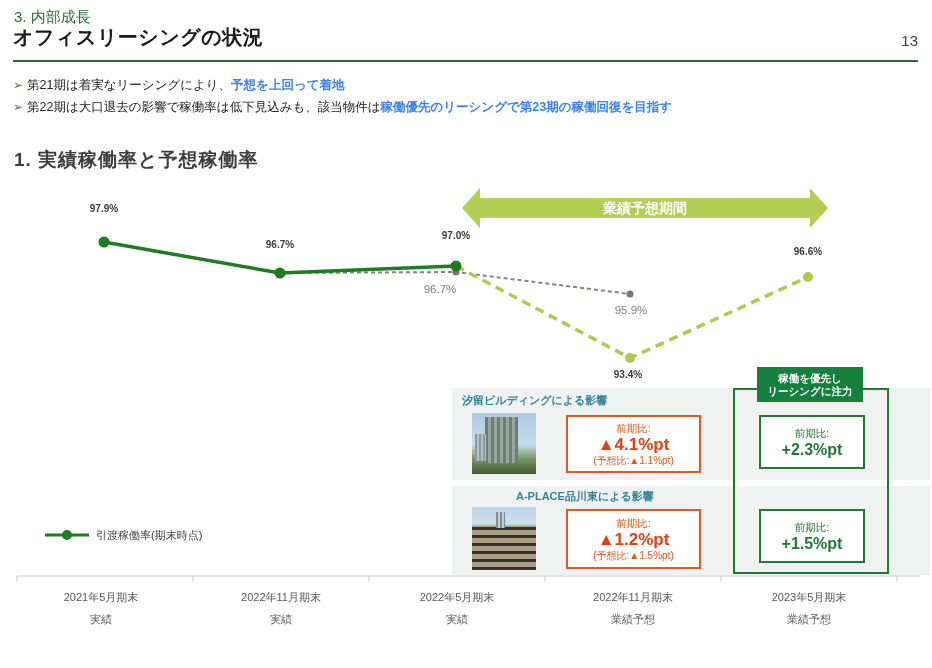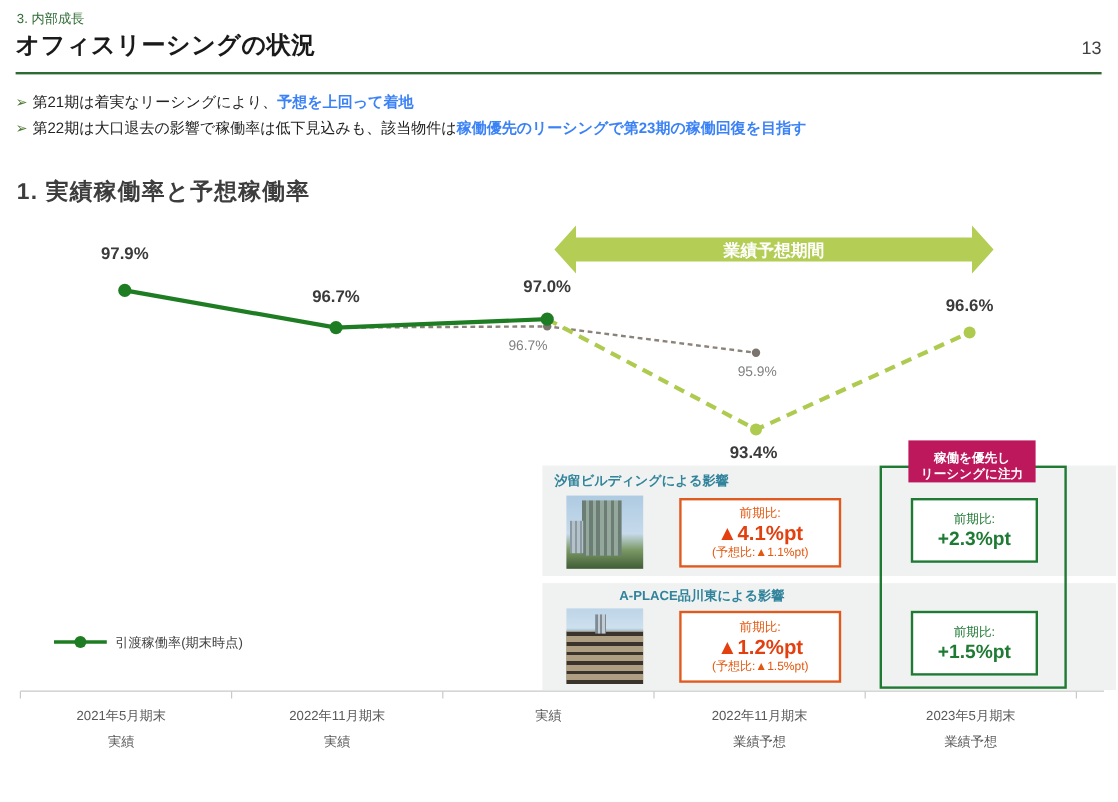--- a/index.html
+++ b/index.html
@@ -1,37 +1,37 @@
 <!DOCTYPE html>
 <html><head>
 <meta charset="utf-8">
 <style>
   html,body{margin:0;padding:0;background:#fff;}
   body{font-family:"Liberation Sans","DejaVu Sans",sans-serif;}
   .slide{position:relative;width:932px;height:668px;background:#fff;overflow:hidden;}
 
   
-  .section-label{position:absolute;left:14px;top:8px;font-size:11px;color:#2e6b34;}
+  .section-label{position:absolute;left:14px;top:8px;font-size:15px;color:#2e6b34;}
   .page-title{position:absolute;left:13px;top:24px;font-size:20px;font-weight:bold;color:#1a1a1a;letter-spacing:.5px;}
   .page-number{position:absolute;right:14px;top:32px;font-size:15px;color:#404040;}
   .title-rule{position:absolute;left:13px;top:60px;width:905px;border-top:2px solid #2e6b34;}
 
   
   .bullets{position:absolute;left:13px;top:74px;width:910px;}
   .bullet-line{font-size:12.5px;color:#222;line-height:22px;white-space:nowrap;}
   .bullet-marker{color:#4f7b38;margin-right:4px;font-size:12px;}
   .bullet-highlight{color:#3b82f6;font-weight:bold;}
 
   .section-heading{position:absolute;left:14px;top:147px;font-size:19px;font-weight:bold;color:#3d3d3d;letter-spacing:1px;}
 
   
   .chart-svg{position:absolute;left:0;top:180px;}
 
   
-  .pt-label{position:absolute;width:60px;text-align:center;font-size:14px;font-weight:bold;color:#3b3b3b;}
+  .pt-label{position:absolute;width:60px;text-align:center;font-size:10px;font-weight:bold;color:#3b3b3b;}
   .pt-label.small{font-size:11.5px;font-weight:normal;color:#7f7f7f;}
 
   
   .legend{position:absolute;left:44px;top:524px;}
   .legend-item{display:flex;align-items:center;height:22px;justify-content:space-between;}
   .legend-item span{font-size:11px;color:#404040;margin-left:6px;}
 
   
   .impact-row{position:absolute;left:452px;width:478px;background:#f0f1f1;}
   .impact-row.r1{top:388px;height:92px;}
@@ -54,22 +54,22 @@
   .metric-box{position:absolute;left:566px;width:131px;background:#fff;border:2px solid #e05a1f;
     display:flex;flex-direction:column;align-items:center;justify-content:center;text-align:center;}
   .metric-box.r1{top:415px;height:54px;}
   .metric-box.r2{top:509px;height:56px;}
   .metric-label{font-size:10.5px;color:#e4570f;line-height:13px;}
   .metric-value{font-size:17px;font-weight:bold;color:#e33f0f;line-height:19px;}
   .metric-sub{font-size:10px;color:#e4570f;line-height:13px;}
 
   
   .focus-panel{position:absolute;left:733px;top:388px;width:152px;height:182px;border:2px solid #1f7a33;}
-  .focus-label{position:absolute;left:757px;top:367px;width:106px;height:35px;background:#be185d;
-    display:flex;flex-direction:column;align-items:center;justify-content:flex-end;z-index:3;}
+  .focus-label{position:absolute;left:757px;top:367px;width:106px;height:35px;background:#15803d;
+    display:flex;flex-direction:column;align-items:center;justify-content:center;z-index:3;}
   .focus-label div{font-size:10.5px;font-weight:bold;color:#fff;line-height:13px;}
   .result-box{position:absolute;left:759px;width:102px;height:50px;background:#fff;border:2px solid #1f7a33;
     display:flex;flex-direction:column;align-items:center;justify-content:center;z-index:2;}
   .result-box.r1{top:415px;}
   .result-box.r2{top:509px;}
   .result-label{font-size:10.5px;color:#1f7a33;line-height:14px;}
   .result-value{font-size:16px;font-weight:bold;color:#1f7a33;line-height:19px;}
 
   
   .axis-cat{position:absolute;top:586px;width:160px;text-align:center;}
@@ -177,20 +177,21 @@
 
   <div class="axis-cat" style="left:21px;">
     <div>2021年5月期末</div>
     <div>実績</div>
   </div>
   <div class="axis-cat" style="left:201px;">
     <div>2022年11月期末</div>
     <div>実績</div>
   </div>
   <div class="axis-cat" style="left:377px;">
+    <div>2022年5月期末</div>
     <div>実績</div>
   </div>
   <div class="axis-cat" style="left:553px;">
     <div>2022年11月期末</div>
     <div>業績予想</div>
   </div>
   <div class="axis-cat" style="left:729px;">
     <div>2023年5月期末</div>
     <div>業績予想</div>
   </div>

